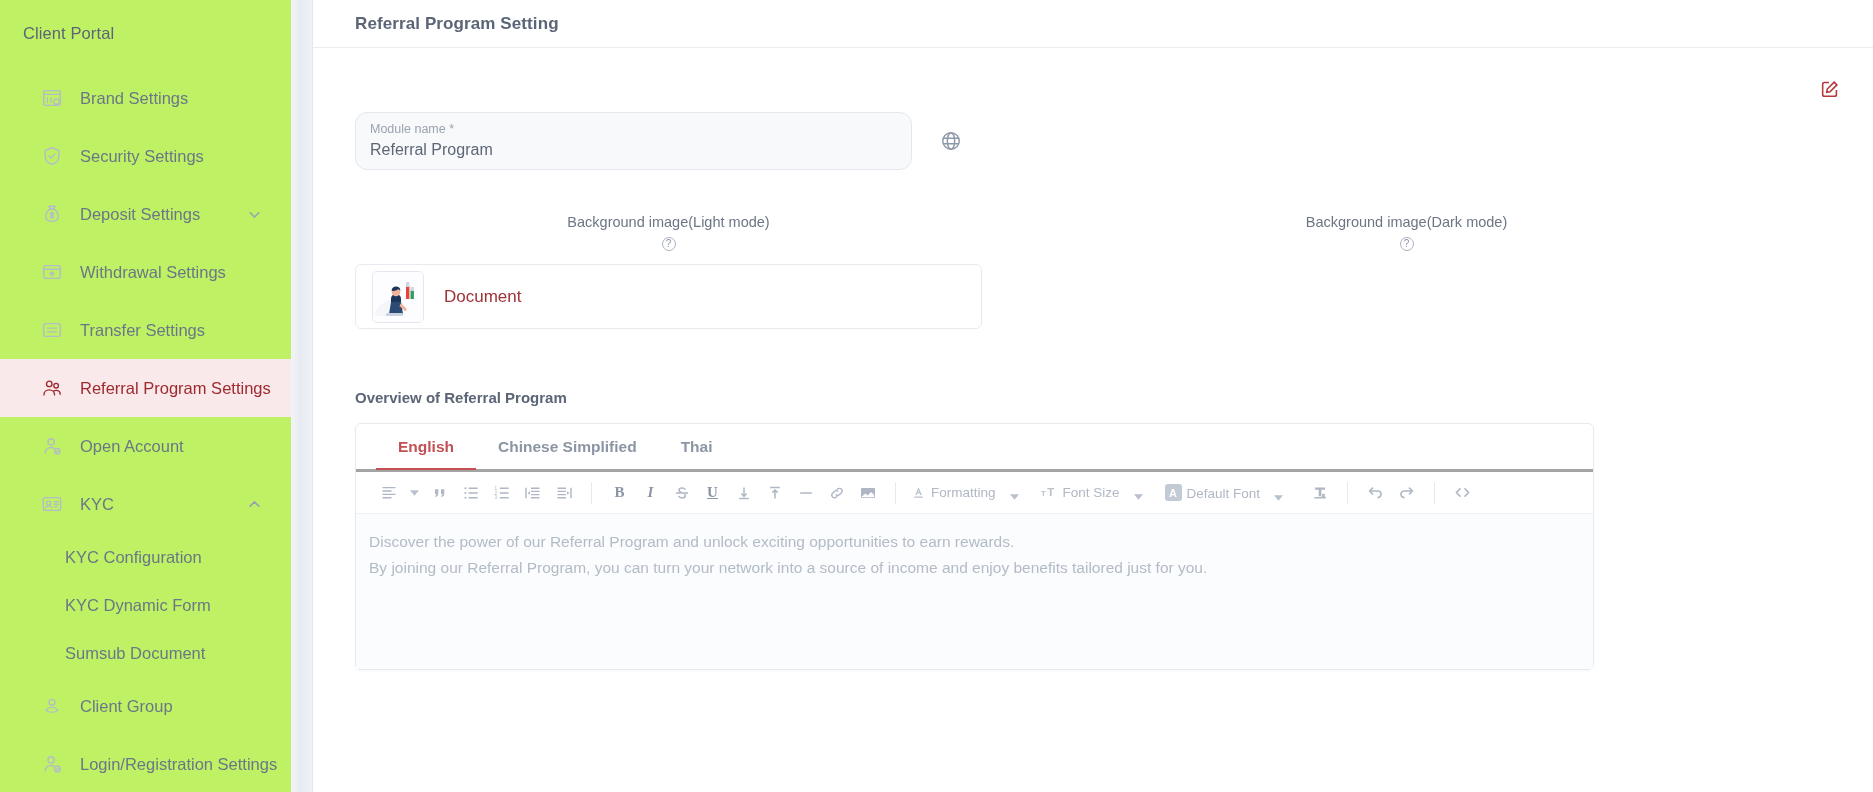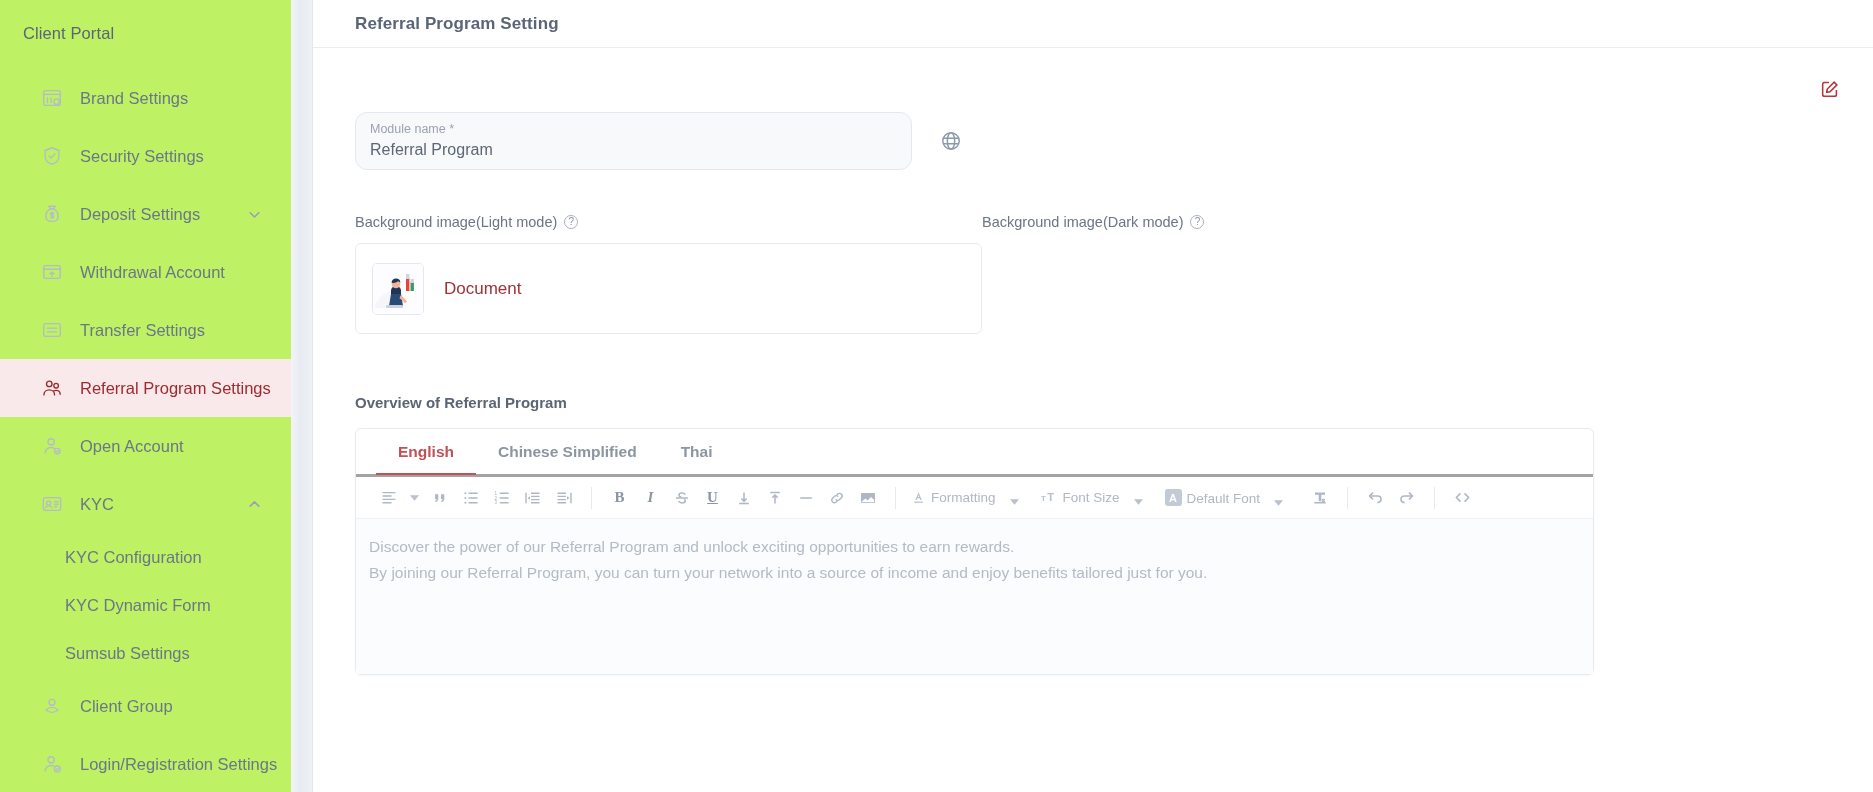--- a/index.html
+++ b/index.html
@@ -75,28 +75,28 @@
   }
   .txtfield .flabel { font-size: 12.5px; color: #9aa3b0; line-height: 16px; }
   .txtfield .fval { font-size: 16px; color: #5d6775; line-height: 24px; margin-top: 1px; }
   .globe { margin-left: 28px; width: 22px; height: 22px; color: #8d99a8; cursor: pointer; }
   .globe svg { display:block; }
 
   
   .bg-labels { display: flex; margin-top: 44px; }
   .bg-col-a { width: 627px; flex: 0 0 627px; }
   .bg-col-b { flex: 1 1 auto; }
-  .bg-lab { font-size: 14.5px; color: #6c7684; display: flex; align-items: center; gap: 7px; }
+  .bg-lab { font-size: 14.5px; color: #6c7684; display: flex; align-items: center; gap: 7px; flex-direction: column; }
   .qmark {
     width: 14px; height: 14px; border: 1px solid #a9b2bf; border-radius: 50%;
     font-size: 10px; color: #8b94a2; display: inline-flex;
     align-items: center; justify-content: center; line-height: 1; cursor: pointer;
   }
   .dropzone {
-    width: 627px; height: 91px; margin-top: 13px;
+    width: 627px; height: 65px; margin-top: 13px;
     border: 1px solid #e7ebf0; border-radius: 6px; background: #fff;
     display: flex; align-items: center; padding-left: 16px; cursor: pointer;
   }
   .thumb {
     width: 52px; height: 52px; border: 1px solid #e4e8ee; border-radius: 5px;
     background: #fdfdff; overflow: hidden; flex: 0 0 52px;
   }
   .thumb svg { display: block; }
   .doc-name { margin-left: 20px; font-size: 17px; color: #a03238; }
 
@@ -186,21 +186,21 @@
           </span>
         </div>
         <div class="nav-item">
           <span class="ico">
             <svg width="22" height="22" viewBox="0 0 24 24">
               <rect x="3" y="5" width="18" height="14" rx="2" stroke="currentColor" fill="none" stroke-width="1.5" stroke-linejoin="round" stroke-linecap="round"></rect>
               <path d="M3 9h18" stroke="currentColor" fill="none" stroke-width="1.5" stroke-linejoin="round" stroke-linecap="round"></path>
               <path d="M12 17v-5M9.6 14.3L12 11.9l2.4 2.4" stroke="currentColor" fill="none" stroke-width="1.5" stroke-linejoin="round" stroke-linecap="round"></path>
             </svg>
           </span>
-          <span class="lbl">Withdrawal Account</span>
+          <span class="lbl">Withdrawal Settings</span>
         </div>
         <div class="nav-item">
           <span class="ico">
             <svg width="22" height="22" viewBox="0 0 24 24">
               <rect x="3" y="5" width="18" height="14" rx="2" stroke="currentColor" fill="none" stroke-width="1.5" stroke-linejoin="round" stroke-linecap="round"></rect>
               <path d="M7 10h10M7 14h10" stroke="currentColor" fill="none" stroke-width="1.5" stroke-linejoin="round" stroke-linecap="round"></path>
             </svg>
           </span>
           <span class="lbl">Transfer Settings</span>
         </div>
@@ -241,21 +241,21 @@
             </svg>
           </span>
         </div>
         <div class="nav-sub">
           <span>KYC Configuration</span>
         </div>
         <div class="nav-sub">
           <span>KYC Dynamic Form</span>
         </div>
         <div class="nav-sub">
-          <span>Sumsub Settings</span>
+          <span>Sumsub Document</span>
         </div>
         <div class="nav-item">
           <span class="ico">
             <svg width="22" height="22" viewBox="0 0 24 24">
               <circle cx="12" cy="8" r="3.2" stroke="currentColor" fill="none" stroke-width="1.5" stroke-linejoin="round" stroke-linecap="round"></circle>
               <path d="M5.4 16.2c1.6-1.7 4-2.7 6.6-2.7s5 1 6.6 2.7c-1.6 1.8-4 2.8-6.6 2.8s-5-1-6.6-2.8z" stroke="currentColor" fill="none" stroke-width="1.5" stroke-linejoin="round" stroke-linecap="round"></path>
             </svg>
           </span>
           <span class="lbl">Client Group</span>
         </div>

